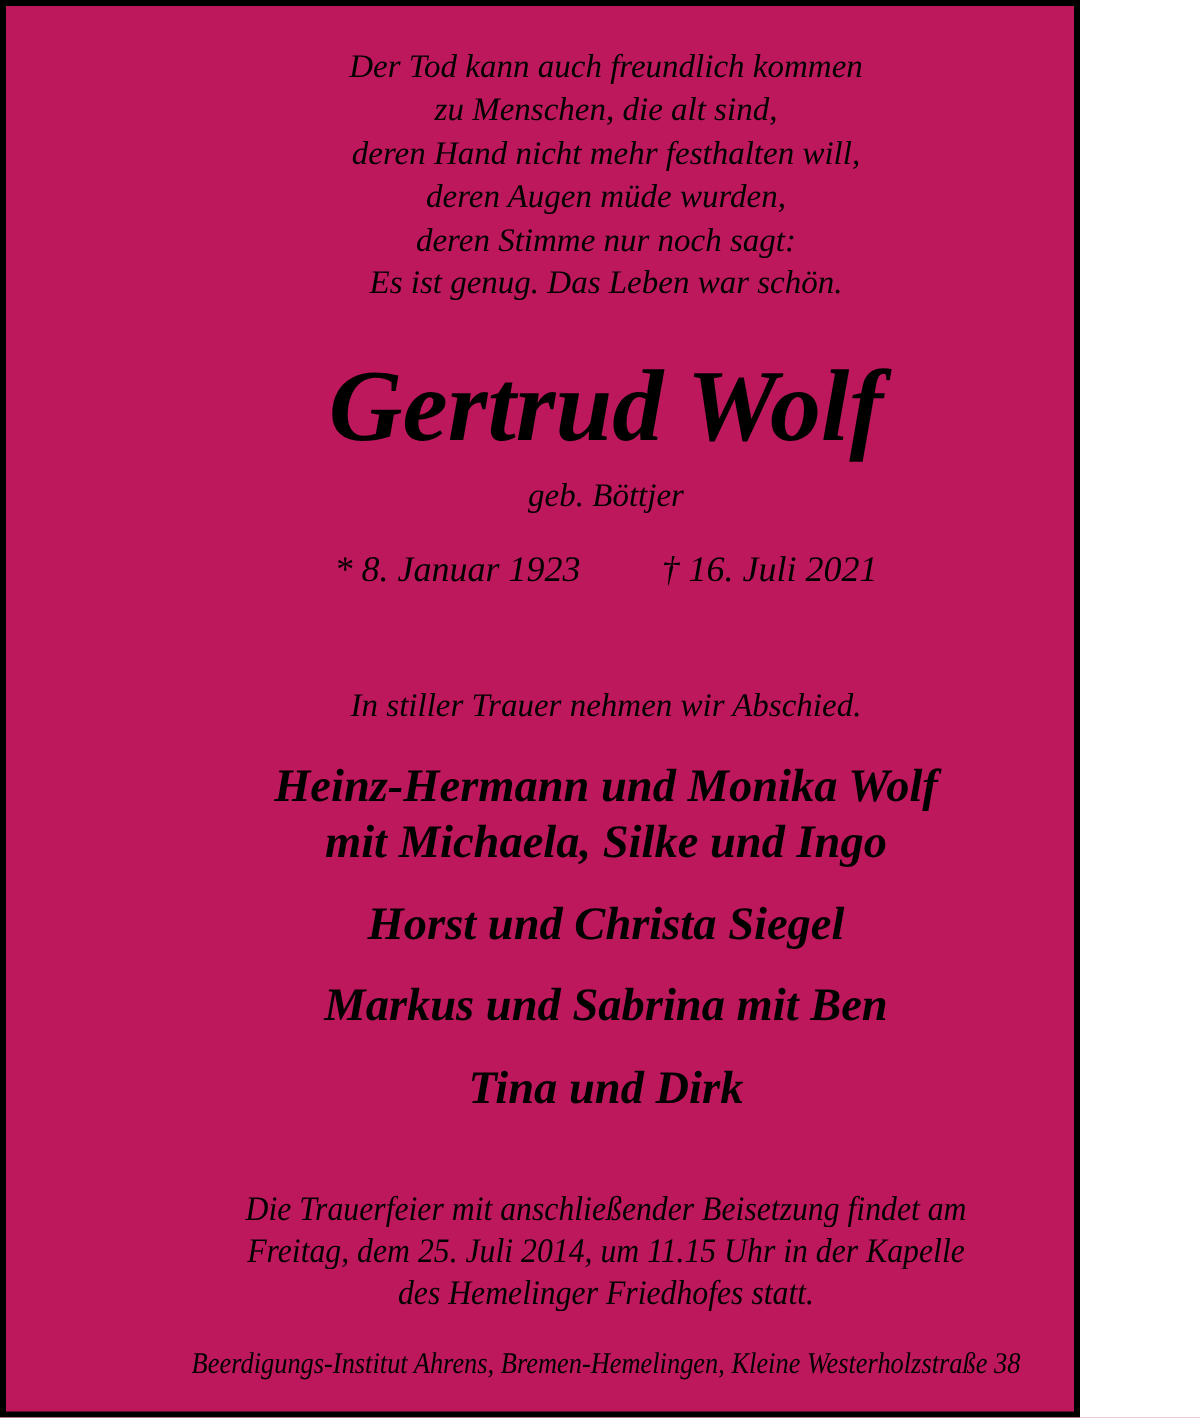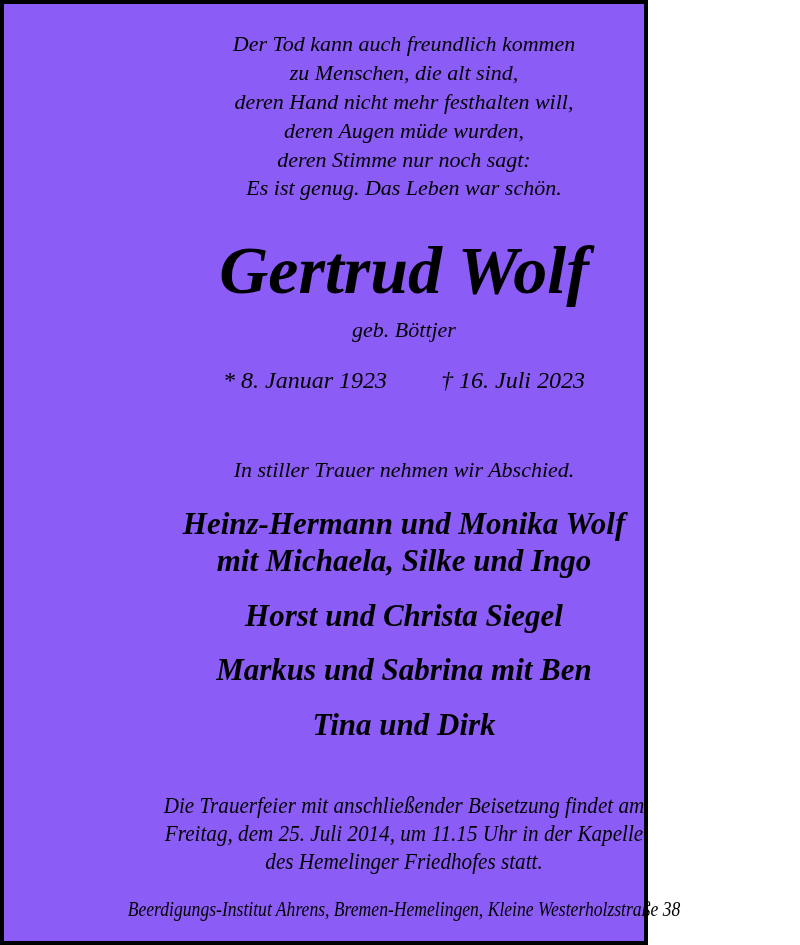--- a/index.html
+++ b/index.html
@@ -10,28 +10,28 @@
     body {
       width: 800px;
       height: 945px;
       overflow: hidden;
       position: relative;
     }
     .frame {
       position: absolute;
       left: 0;
       top: 0;
-      width: 648px;
+      width: 720px;
       height: 945px;
       box-sizing: border-box;
       border-top: 4px solid #000000;
       border-left: 4px solid #000000;
       border-right: 4px solid #000000;
       border-bottom: 4px solid #000000;
-      background: #8b5cf6;
+      background: #be185d;
     }
     .line {
       position: absolute;
       left: 0;
       width: 800px;
       text-align: center;
       color: #000000;
       font-family: "Liberation Serif", "DejaVu Serif", serif;
       font-style: italic;
       white-space: nowrap;
@@ -90,21 +90,21 @@
     <div class="line poem" style="top:113px;">deren Augen müde wurden,</div>
     <div class="line poem" style="top:142px;">deren Stimme nur noch sagt:</div>
     <div class="line poem" style="top:170px;">Es ist genug. Das Leben war schön.</div>
   </div>
 
   <div class="line name" style="top:228px;">Gertrud Wolf</div>
 
   <div class="line born-name" style="top:312px;">geb. Böttjer</div>
 
   <div class="line dates" style="top:361px;">
-    <span>* 8. Januar 1923</span><span class="gap"></span><span>† 16. Juli 2023</span>
+    <span>* 8. Januar 1923</span><span class="gap"></span><span>† 16. Juli 2021</span>
   </div>
 
   <div class="line farewell" style="top:452px;">In stiller Trauer nehmen wir Abschied.</div>
 
   <div>
     <div class="line family" style="top:501px;">Heinz-Hermann und Monika Wolf</div>
     <div class="line family" style="top:538px;">mit Michaela, Silke und Ingo</div>
     <div class="line family" style="top:593px;">Horst und Christa Siegel</div>
     <div class="line family" style="top:647px;">Markus und Sabrina mit Ben</div>
     <div class="line family" style="top:702px;">Tina und Dirk</div>

